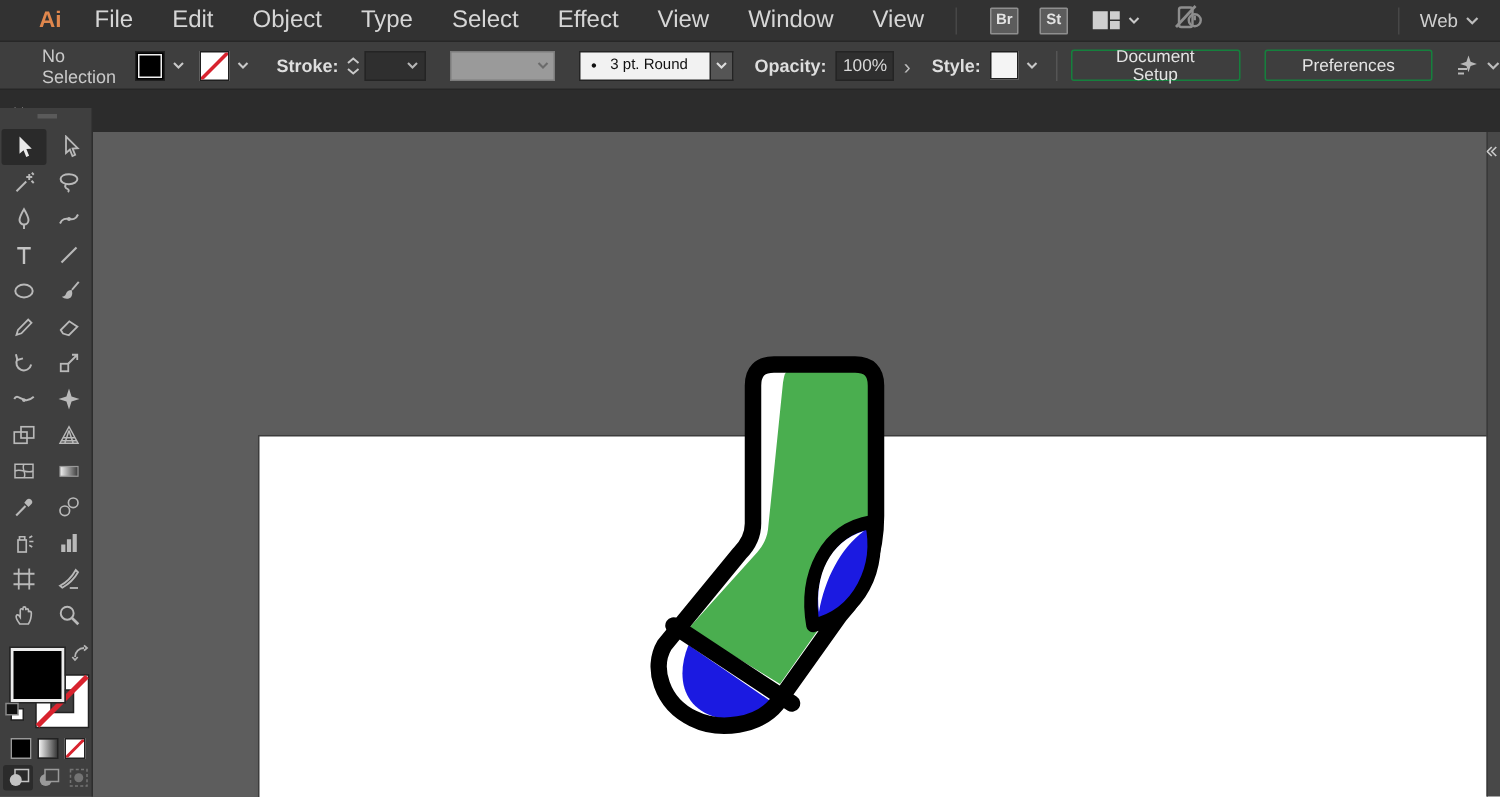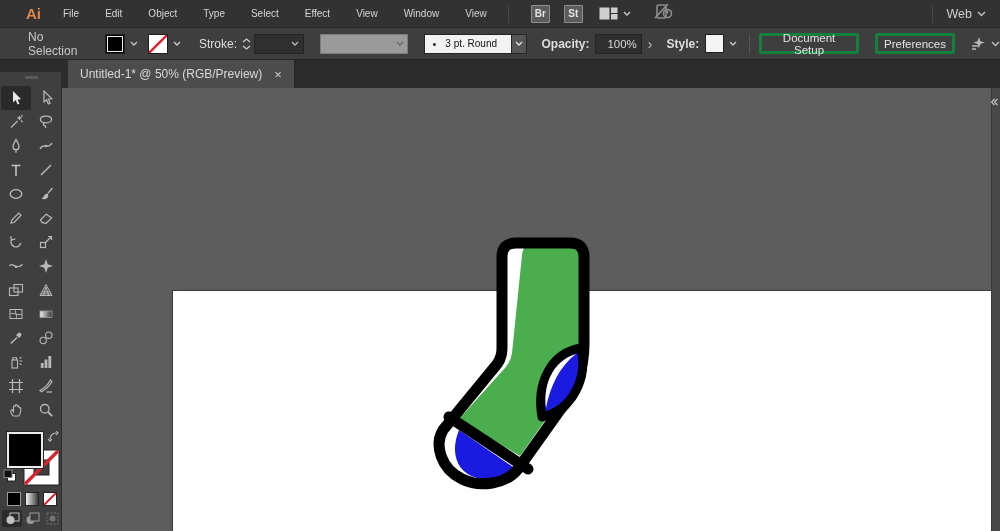--- a/index.html
+++ b/index.html
@@ -3,39 +3,39 @@
 <meta charset="utf-8">
 <style>
   * { margin:0; padding:0; box-sizing:border-box; }
   html,body { width:1000px; height:531px; overflow:hidden; background:#5d5d5d;
     font-family:"Liberation Sans", sans-serif; -webkit-font-smoothing:antialiased; }
 
   
   #menubar { position:absolute; left:0; top:0; width:1000px; height:28px;
     background:#323232; border-bottom:1px solid #272727; display:flex; align-items:center; }
   #ai-logo { color:#e0874d; font-weight:bold; font-size:15px; margin-left:26px; letter-spacing:0; }
-  .menu-item { color:#d6d6d6; font-size:10px; padding:0 13px; line-height:28px; cursor:default; }
+  .menu-item { color:#d6d6d6; font-size:16px; padding:0 13px; line-height:28px; cursor:default; }
   .mb-divider { width:1px; height:18px; background:#474747; margin:0 8px; }
   .badge { width:19px; height:18px; background:#5c5c5c; border:1px solid #8f8f8f;
     color:#e3e3e3; font-size:10px; font-weight:bold; display:flex; align-items:center;
     justify-content:center; margin-left:14px; border-radius:1px; }
   .chev { display:inline-flex; margin-left:5px; }
   #workspace-area { margin-left:auto; display:flex; align-items:center; margin-right:14px; }
   #workspace-label { color:#cfcfcf; font-size:12.5px; }
 
   
   #controlbar { position:absolute; left:0; top:28px; width:1000px; height:32px;
     background:#3e3e3e; border-bottom:1px solid #262626; display:flex; align-items:center; }
   .cb-label { color:#dedede; font-size:12px; }
   .swatch { position:relative; border:1px solid #1f1f1f; }
   .swatch-inner-border { position:absolute; inset:1px; border:1px solid #f0f0f0; }
   .dd-dark { background:#2f2f2f; border:1px solid #242424; height:20px; display:flex;
     align-items:center; justify-content:flex-end; padding:0 4px; }
-  .btn { height:21px; border:3px solid #15803d; border-radius:2px; background:transparent;
-    color:#e4e4e4; font-size:11.5px; padding:0 6px; display:flex; align-items:center; }
+  .btn { height:21px; border:1px solid #15803d; border-radius:2px; background:transparent;
+    color:#e4e4e4; font-size:11.5px; padding:0 24px; display:flex; align-items:center; }
   .cb-divider { width:1px; height:20px; background:#555; margin-left:12px; }
 
   
   #tabstrip { position:absolute; left:0; top:60px; width:1000px; height:28px; background:#2c2c2c; }
   #doc-tab { position:absolute; left:68px; top:0; height:28px; background:#4c4c4c;
     display:flex; align-items:center; padding:0 12px; border-right:1px solid #242424; }
   #doc-tab-title { color:#d8d8d8; font-size:12px; white-space:nowrap; }
   #tab-close { color:#cfcfcf; font-size:13px; margin-left:12px; line-height:1; }
 
   
@@ -137,21 +137,21 @@
           <path d="M0 18L18 0" stroke="#d8232e" stroke-width="2.4"></path>
         </svg>
     </span>
     <span class="chev">
       <svg width="8" height="5">
           <path d="M1 1l3 3 3-3" stroke="#c9c9c9" stroke-width="1.4" fill="none"></path>
         </svg>
     </span>
   </span>
 
-  <span class="cb-label" style="margin-left:18px;font-weight:normal">Stroke:</span>
+  <span class="cb-label" style="margin-left:18px;font-weight:bold">Stroke:</span>
   <span style="display:flex;flex-direction:column;margin-left:5px;gap:2px">
     <svg width="9" height="5">
         <path d="M1 4l3.5-3L8 4" stroke="#c9c9c9" stroke-width="1.3" fill="none"></path>
       </svg>
     <svg width="9" height="5">
         <path d="M1 1l3.5 3L8 1" stroke="#c9c9c9" stroke-width="1.3" fill="none"></path>
       </svg>
   </span>
   <span class="dd-dark" style="width:52px;margin-left:3px">
     <svg width="8" height="5">
@@ -213,24 +213,20 @@
     </span>
   </span>
 </div>
 
 <div id="tabstrip">
   <span style="position:absolute;left:6px;top:5px">
     <svg width="11" height="7">
         <path d="M4.5 1L1.5 3.5 4.5 6M9.5 1L6.5 3.5 9.5 6" stroke="#b3b3b3" stroke-width="1.3" fill="none"></path>
       </svg>
   </span>
-  <div id="doc-tab">
-    <span id="doc-tab-title">Untitled-1* @ 50% (RGB/Preview)</span>
-    <span id="tab-close">×</span>
-  </div>
 </div>
 
 <div id="pasteboard">
   <div id="artboard"></div>
 </div>
 
 <svg id="sock-art" width="180" height="265" viewBox="0 0 180 265">
   <path d="M91 13 L145 13 Q159 13 159 27 L159 114 C159 136 152 162 135 180 L93 239 C81 254 55 258 37 249 C16 239 9 215 18 200 L68 139 Q77 130 77 119 L77 27 Q77 13 91 13 Z" fill="#ffffff"></path>
   <path d="M101 17 L144 17 Q155 17 155 28 L155 113 C155 132 148 155 133 172 L95 226 L34 189 L80 138 Q86 131 87 123 L97 25 Q98 17 101 17 Z" fill="#4AAE4F"></path>
   <path d="M34 200 C25 222 31 242 52 248 C69 252 83 247 91 239 Z" fill="#1B1AE1"></path>

